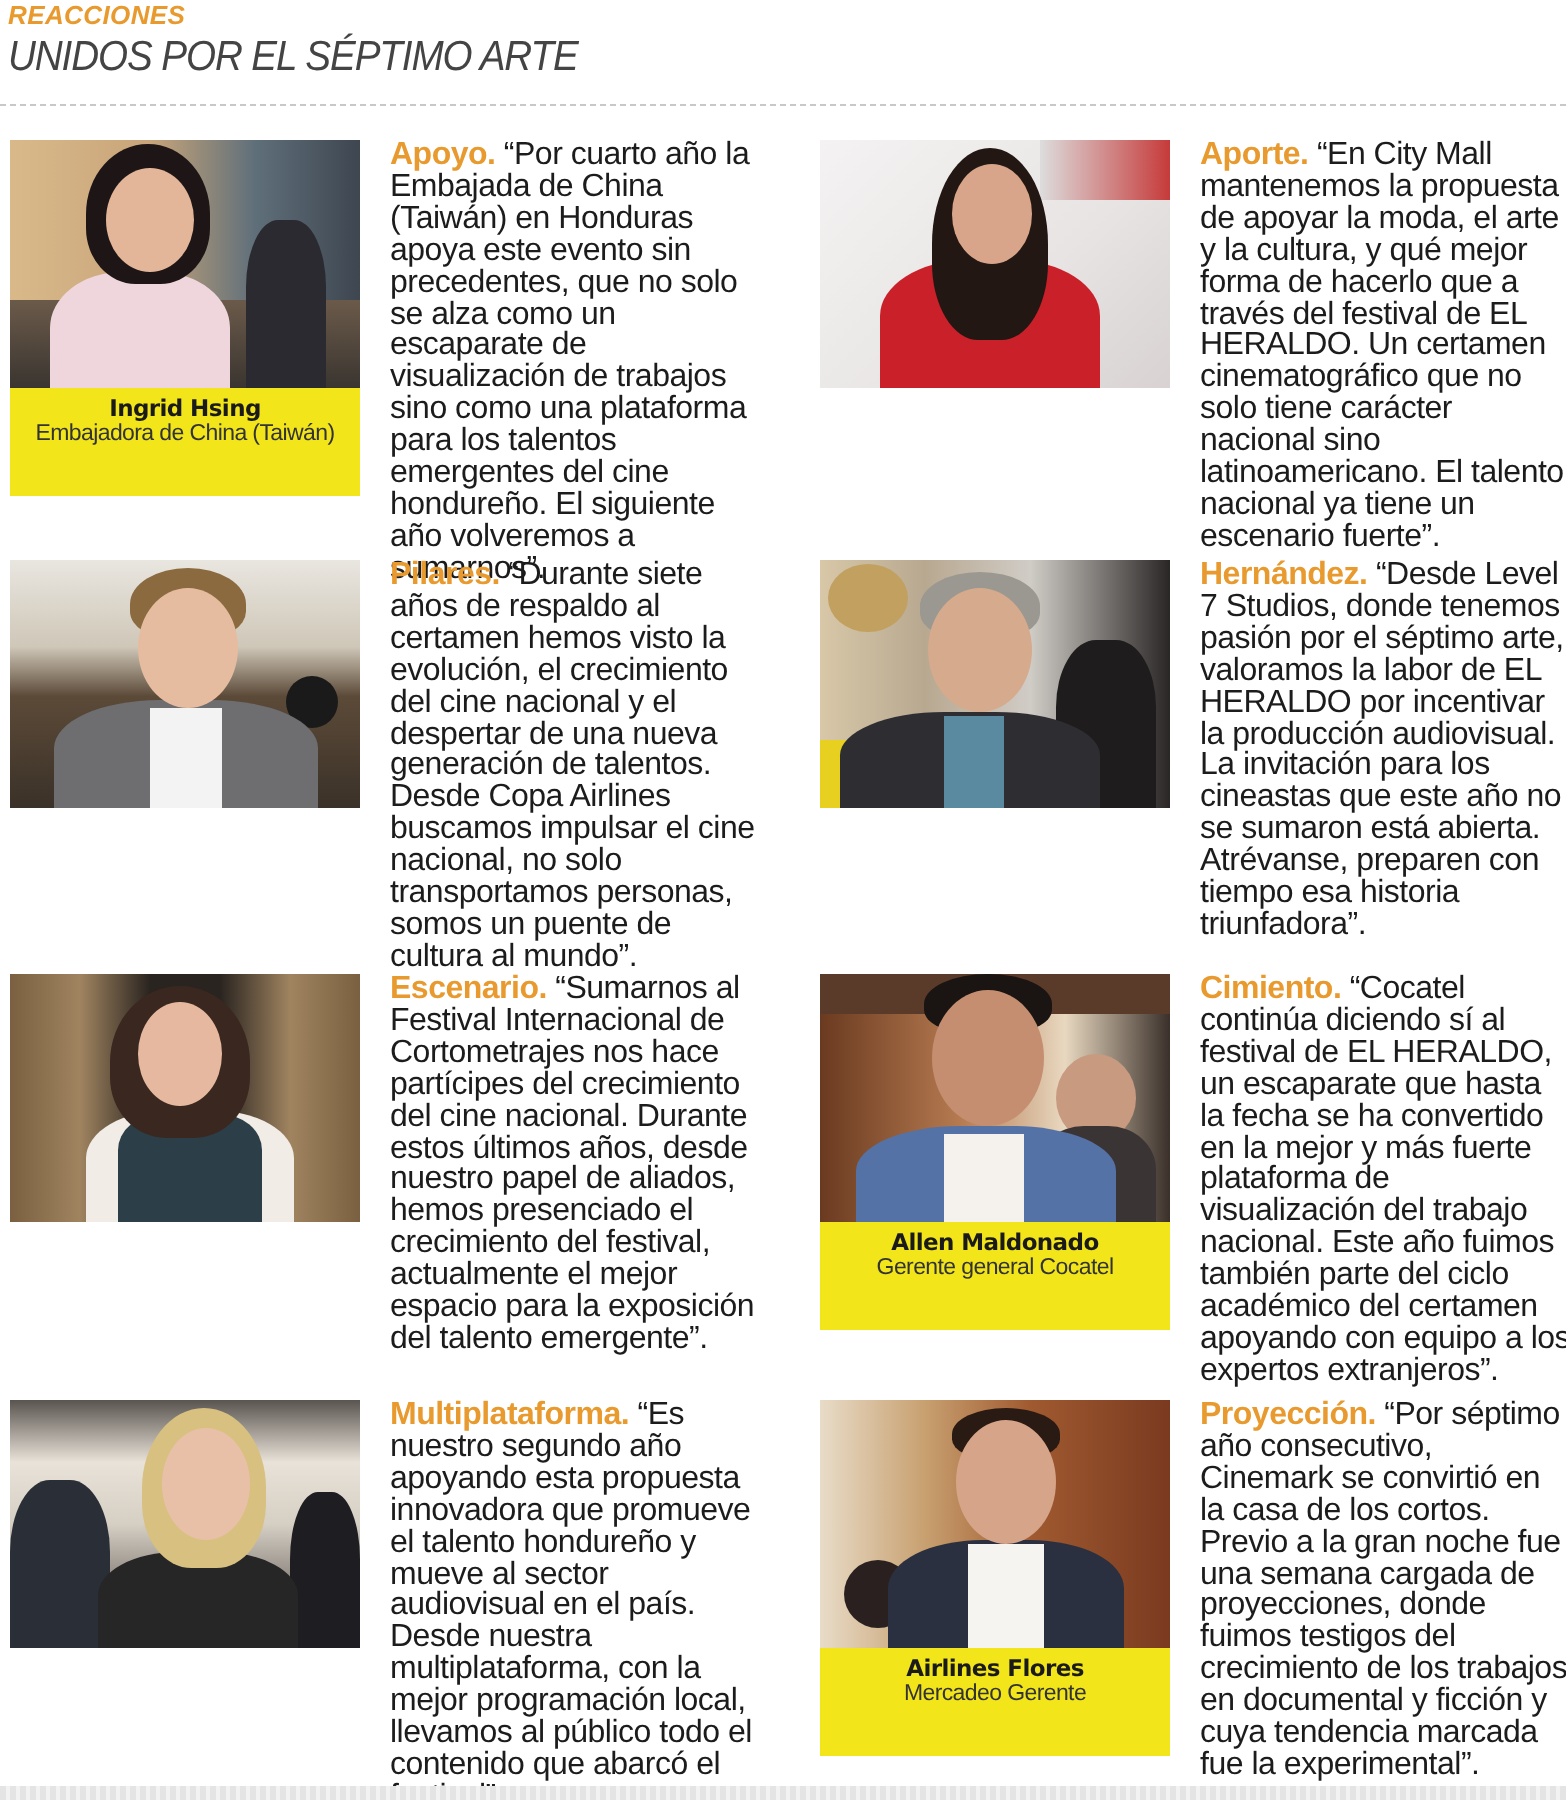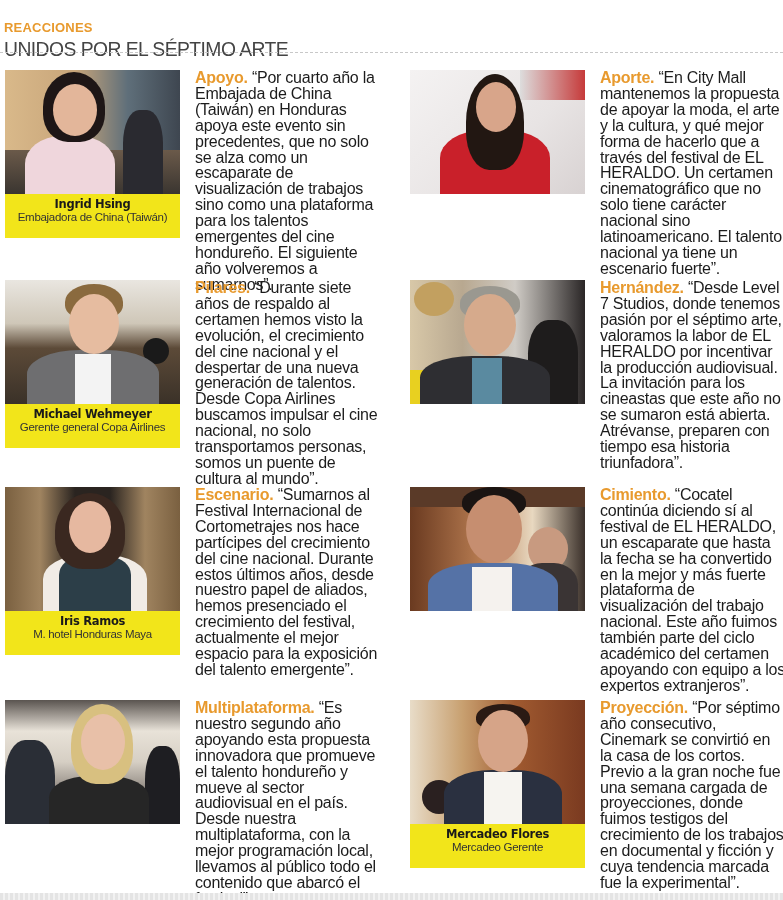--- a/index.html
+++ b/index.html
@@ -1,26 +1,26 @@
 <!DOCTYPE html>
 <html><head>
   <meta charset="utf-8">
   <style>
     * { box-sizing: border-box; margin: 0; padding: 0; }
     html, body { width: 783px; height: 900px; background: #ffffff; overflow: hidden; }
     body { font-family: "Liberation Sans", sans-serif; color: #222; position: relative; }
 
-    .header { position: absolute; left: 4px; top: 20px; width: 775px; }
+    .header { position: absolute; left: 4px; top: 0; width: 775px; font-style: italic; }
     .kicker { font-family: "Liberation Sans", sans-serif; font-weight: bold; font-size: 13px; color: #e89a2e; letter-spacing: 0.2px; line-height: 16px; }
     .title { font-family: "Liberation Sans", sans-serif; font-size: 21px; color: #444; line-height: 26px; letter-spacing: -0.6px; transform: scaleX(0.92); transform-origin: left; }
     .header-rule { position: absolute; left: 0; top: 52px; width: 783px; height: 0; border-top: 1px dashed #c8c8c8; }
 
     .card { position: absolute; width: 380px; height: 200px; }
     .photo { position: absolute; left: 0; top: 0; width: 175px; height: 124px; overflow: hidden; }
-    .caption { position: absolute; left: 0; top: 124px; width: 175px; height: 44px; background: #f2e51a; text-align: center; padding-top: 3px; }
+    .caption { position: absolute; left: 0; top: 124px; width: 175px; height: 54px; background: #f2e51a; text-align: center; padding-top: 3px; }
     .cap-name { font-weight: bold; font-size: 11.5px; color: #1a1a1a; line-height: 14px; font-family: "DejaVu Sans", sans-serif; letter-spacing: -0.3px; }
     .cap-role { font-size: 11.5px; color: #333; line-height: 13px; letter-spacing: -0.3px; }
     .quote { position: absolute; left: 190px; top: 0; width: 185px; font-size: 16px; line-height: 15.9px; color: #1c1c1c; letter-spacing: -0.25px; }
     .lead { color: #e89a2e; font-weight: bold; }
 
     .footer-rule { position: absolute; left: 0; top: 893px; width: 783px; height: 7px; background: repeating-linear-gradient(90deg, #e4e4e4 0 3px, #f2f2f2 3px 5px); }
 
     
     .ph { width: 100%; height: 100%; position: relative; }
     .ph .bg { position: absolute; inset: 0; }
@@ -76,24 +76,20 @@
   <div class="photo">
     <div class="ph">
       <div class="bg" style="background:linear-gradient(180deg,#e9e6e0 0%,#cfc7b8 35%,#5c4a38 55%,#3a3128 100%);"></div>
       <div class="head" style="left:138px; top:58px; width:26px; height:26px; background:#1a1a1a;"></div>
       <div class="body" style="left:22px; top:70px; width:132px; height:60px; background:#6e6e70;"></div>
       <div class="body" style="left:70px; top:74px; width:36px; height:56px; background:#f3f3f3; border-radius:0;"></div>
       <div class="hair" style="left:60px; top:4px; width:58px; height:36px; background:#8a6a3e;"></div>
       <div class="head" style="left:64px; top:14px; width:50px; height:60px; background:#e6bca0;"></div>
     </div>
   </div>
-  <div class="caption">
-    <div class="cap-name">Michael Wehmeyer</div>
-    <div class="cap-role">Gerente general Copa Airlines</div>
-  </div>
   <div class="quote">
     <span class="lead">Pilares.</span><span> “Durante siete años de respaldo al certamen hemos visto la evolución, el crecimiento del cine nacional y el despertar de una nueva generación de talentos. Desde Copa Airlines buscamos impulsar el cine nacional, no solo transportamos personas, somos un puente de cultura al mundo”.</span>
   </div>
 </div>
 
 <div class="card" style="left:410px; top:280px;">
   <div class="photo">
     <div class="ph">
       <div class="bg" style="background:linear-gradient(90deg,#d8c8a8 0%,#b8a890 30%,#d0ccc6 60%,#2a2626 100%);"></div>
       <div class="head" style="left:4px; top:2px; width:40px; height:34px; background:#c2a060;"></div>
@@ -113,41 +109,41 @@
 <div class="card" style="left:5px; top:487px;">
   <div class="photo">
     <div class="ph">
       <div class="bg" style="background:linear-gradient(90deg,#7a6040 0%,#a08460 20%,#2a2420 40%,#2a2420 60%,#a08460 80%,#7a6040 100%);"></div>
       <div class="body" style="left:38px; top:68px; width:104px; height:60px; background:#f1ece6;"></div>
       <div class="body" style="left:54px; top:70px; width:72px; height:60px; background:#2c3e48; border-radius:30% 30% 0 0;"></div>
       <div class="hair" style="left:50px; top:6px; width:70px; height:76px; background:#3a2820;"></div>
       <div class="head" style="left:64px; top:14px; width:42px; height:52px; background:#e6b8a0;"></div>
     </div>
   </div>
-  <div class="caption">
-    <div class="cap-name">Iris Ramos</div>
-    <div class="cap-role">M. hotel Honduras Maya</div>
-  </div>
   <div class="quote">
     <span class="lead">Escenario.</span><span> “Sumarnos al Festival Internacional de Cortometrajes nos hace partícipes del crecimiento del cine nacional. Durante estos últimos años, desde nuestro papel de aliados, hemos presenciado el crecimiento del festival, actualmente el mejor espacio para la exposición del talento emergente”.</span>
   </div>
 </div>
 
 <div class="card" style="left:410px; top:487px;">
   <div class="photo">
     <div class="ph">
       <div class="bg" style="background:linear-gradient(90deg,#6a3a20 0%,#b57a50 40%,#e8d8c0 70%,#3a302a 100%);"></div>
       <div class="bg" style="height:20px; background:#5a3a28;"></div>
       <div class="head" style="left:118px; top:40px; width:40px; height:44px; background:#c89a80;"></div>
       <div class="body" style="left:108px; top:76px; width:60px; height:54px; background:#3a3434;"></div>
       <div class="body" style="left:18px; top:76px; width:130px; height:56px; background:#5572a6;"></div>
       <div class="body" style="left:62px; top:80px; width:40px; height:50px; background:#f5f2ee; border-radius:0;"></div>
       <div class="hair" style="left:52px; top:0px; width:64px; height:30px; background:#1a1412;"></div>
       <div class="head" style="left:56px; top:8px; width:56px; height:68px; background:#c68e70;"></div>
     </div>
+  </div>
+  <div class="caption">
+    <div class="cap-name">Allen Maldonado</div>
+    <div class="cap-role">Gerente general Cocatel</div>
   </div>
   <div class="quote">
     <span class="lead">Cimiento.</span><span> “Cocatel continúa diciendo sí al festival de EL HERALDO, un escaparate que hasta la fecha se ha convertido en la mejor y más fuerte plataforma de visualización del trabajo nacional. Este año fuimos también parte del ciclo académico del certamen apoyando con equipo a los expertos extranjeros”.</span>
   </div>
 </div>
 
 <div class="card" style="left:5px; top:700px;">
   <div class="photo">
     <div class="ph">
       <div class="bg" style="background:linear-gradient(180deg,#5a5450 0%,#e8e2d8 25%,#d6cfc4 50%,#3a3230 100%);"></div>
@@ -168,21 +164,21 @@
     <div class="ph">
       <div class="bg" style="background:linear-gradient(90deg,#e8dcc8 0%,#c8a070 30%,#a05a30 60%,#7a3a20 100%);"></div>
       <div class="head" style="left:12px; top:80px; width:34px; height:34px; background:#2a2020;"></div>
       <div class="body" style="left:34px; top:70px; width:118px; height:60px; background:#2a3040;"></div>
       <div class="body" style="left:74px; top:72px; width:38px; height:58px; background:#f6f4f0; border-radius:0;"></div>
       <div class="hair" style="left:66px; top:4px; width:54px; height:26px; background:#2a1a14;"></div>
       <div class="head" style="left:68px; top:10px; width:50px; height:62px; background:#d6a488;"></div>
     </div>
   </div>
   <div class="caption">
-    <div class="cap-name">Mercadeo Flores</div>
+    <div class="cap-name">Airlines Flores</div>
     <div class="cap-role">Mercadeo Gerente</div>
   </div>
   <div class="quote">
     <span class="lead">Proyección.</span><span> “Por séptimo año consecutivo, Cinemark se convirtió en la casa de los cortos. Previo a la gran noche fue una semana cargada de proyecciones, donde fuimos testigos del crecimiento de los trabajos en documental y ficción y cuya tendencia marcada fue la experimental”.</span>
   </div>
 </div>
 
 <div class="footer-rule"></div>
 
 </body></html>

